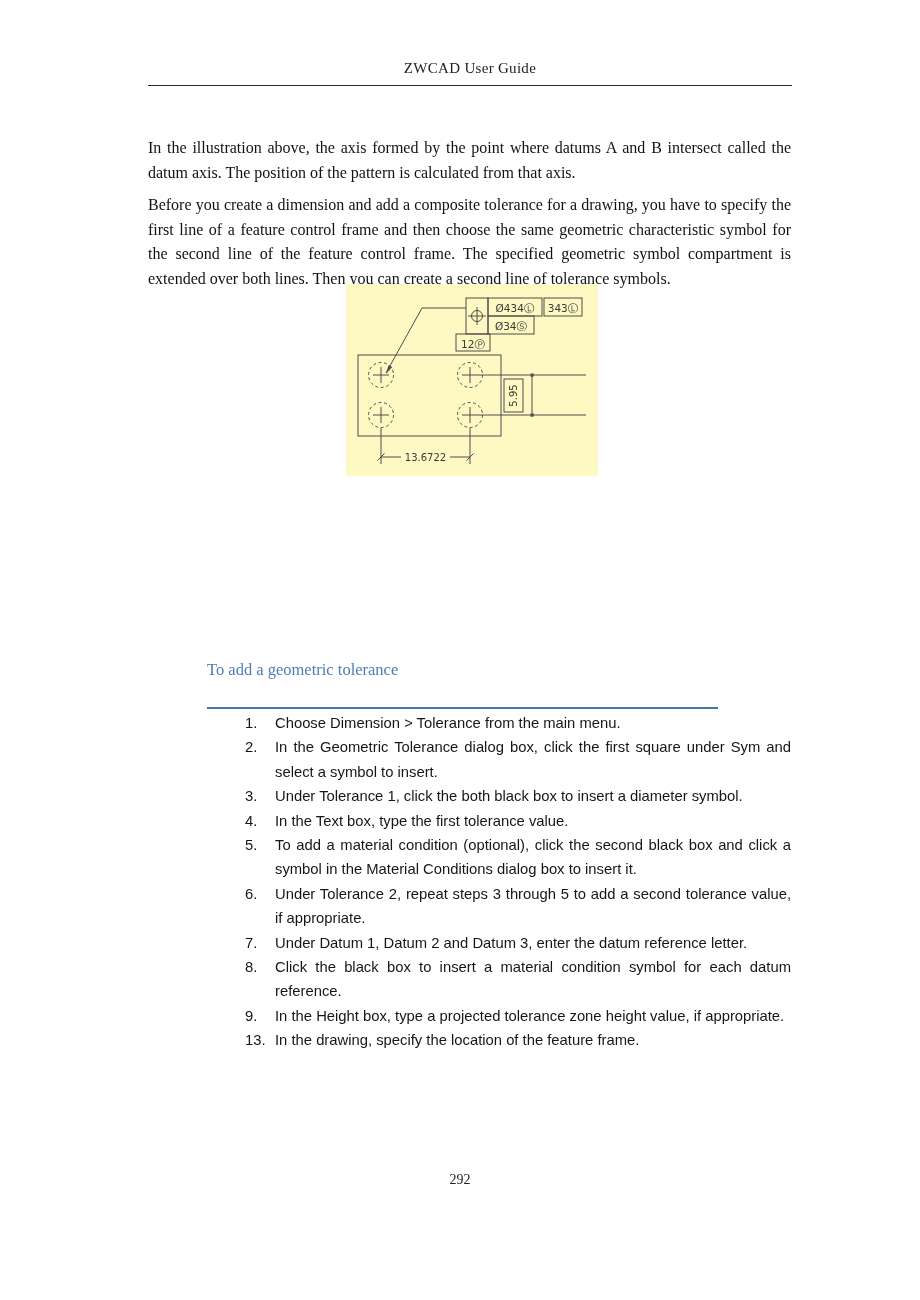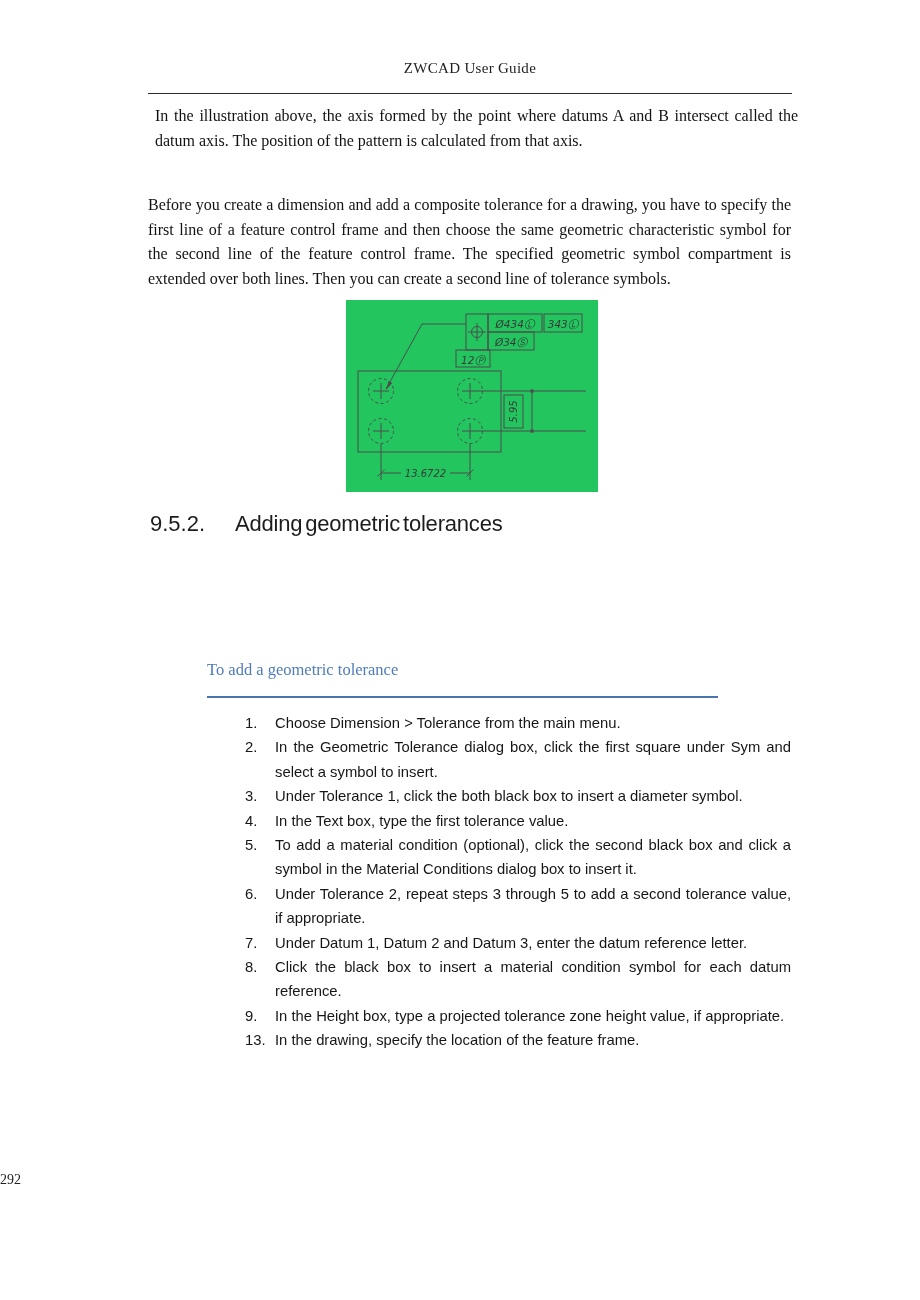--- a/index.html
+++ b/index.html
@@ -10,70 +10,69 @@
     color: #141414;
     position: relative;
     overflow: hidden;
   }
   .page { position: absolute; inset: 0; background: #ffffff; }
 
   .page-header {
     position: absolute; left: 148px; top: 60px; width: 644px;
     text-align: center;
     font-size: 15px; color: #1e1e1e;
-    padding-bottom: 16px;
+    padding-bottom: 8px;
     border-bottom: 1.6px solid #2b2b2b;
     letter-spacing: 0.3px;
   }
 
   .body-para {
     position: absolute; left: 148px; width: 643px;
     font-size: 16px; line-height: 24.7px;
     text-align: justify;
     color: #121212;
   }
-  .para-1 { top: 104px; margin-left: 7px; }
+  .para-1 { top: 136px; }
   .para-2 { top: 193px; }
   .para-3 { top: 570px; }
 
   .figure-wrap {
-    position: absolute; left: 346px; top: 300px;
+    position: absolute; left: 346px; top: 284px;
     width: 252px; height: 192px;
-    background: #22c55e;
-    font-style: italic;
+    background: #fef9c3;
   }
 
   .section-heading {
     position: absolute; left: 150px; top: 511px;
     font-family: "Liberation Sans", sans-serif;
     font-size: 22px; font-weight: 500; color: #1c1c1c;
     white-space: nowrap;
   }
   .section-heading .sec-num { display: inline-block; }
   .section-heading .sec-title { display: inline-block; margin-left: 30px; word-spacing: -3px; letter-spacing: -0.2px; }
 
   .proc-heading {
     position: absolute; left: 207px; top: 660px; width: 511px;
     font-size: 16.5px; color: #4e7cb8;
-    padding-bottom: 16px;
+    padding-bottom: 27px;
     border-bottom: 2px solid #4a74ad;
   }
 
   .steps {
     position: absolute; left: 245px; top: 711px; width: 546px;
     font-family: "Liberation Sans", sans-serif;
     font-size: 14.8px; line-height: 24.4px; color: #161616;
   }
   .step-row { display: flex; align-items: flex-start; }
   .step-num { flex: 0 0 30px; }
   .step-text { flex: 1 1 auto; text-align: justify; }
 
   .page-footer {
     position: absolute; left: 0; top: 1172px; width: 920px;
-    text-align: left; font-size: 14px; color: #222;
+    text-align: center; font-size: 14px; color: #222;
   }
 
   svg text { font-family: "DejaVu Sans", sans-serif; fill: #3a3a3a; }
   .cad-line { stroke: #4d4d4d; stroke-width: 1; fill: none; }
   .cad-dash { stroke: #4d4d4d; stroke-width: 1; fill: none; stroke-dasharray: 3 2.6; }
   .cad-fill { fill: #4d4d4d; stroke: none; }
 </style>
 </head>
 <body>
 
@@ -146,23 +145,20 @@
         <line class="cad-line" x1="124" y1="144" x2="124" y2="180"></line>
         <line class="cad-line" x1="35" y1="173" x2="55" y2="173"></line>
         <line class="cad-line" x1="104" y1="173" x2="124" y2="173"></line>
         <line class="cad-line" x1="31.5" y1="176.5" x2="38.5" y2="169.5" stroke-width="1.6"></line>
         <line class="cad-line" x1="120.5" y1="176.5" x2="127.5" y2="169.5" stroke-width="1.6"></line>
         <text x="79.5" y="176.5" font-size="10" text-anchor="middle">13.6722</text>
       </g>
     </svg>
   </div>
 
-  <h2 class="section-heading">
-    <span class="sec-num">9.5.2.</span><span class="sec-title">Adding geometric tolerances</span>
-  </h2>
 
 
   <div class="proc-heading">
     <span>To add a geometric tolerance</span>
   </div>
 
   <div class="steps">
     <div class="step-row">
       <span class="step-num">1.</span>
       <span class="step-text">Choose Dimension &gt; Tolerance from the main menu.</span>

